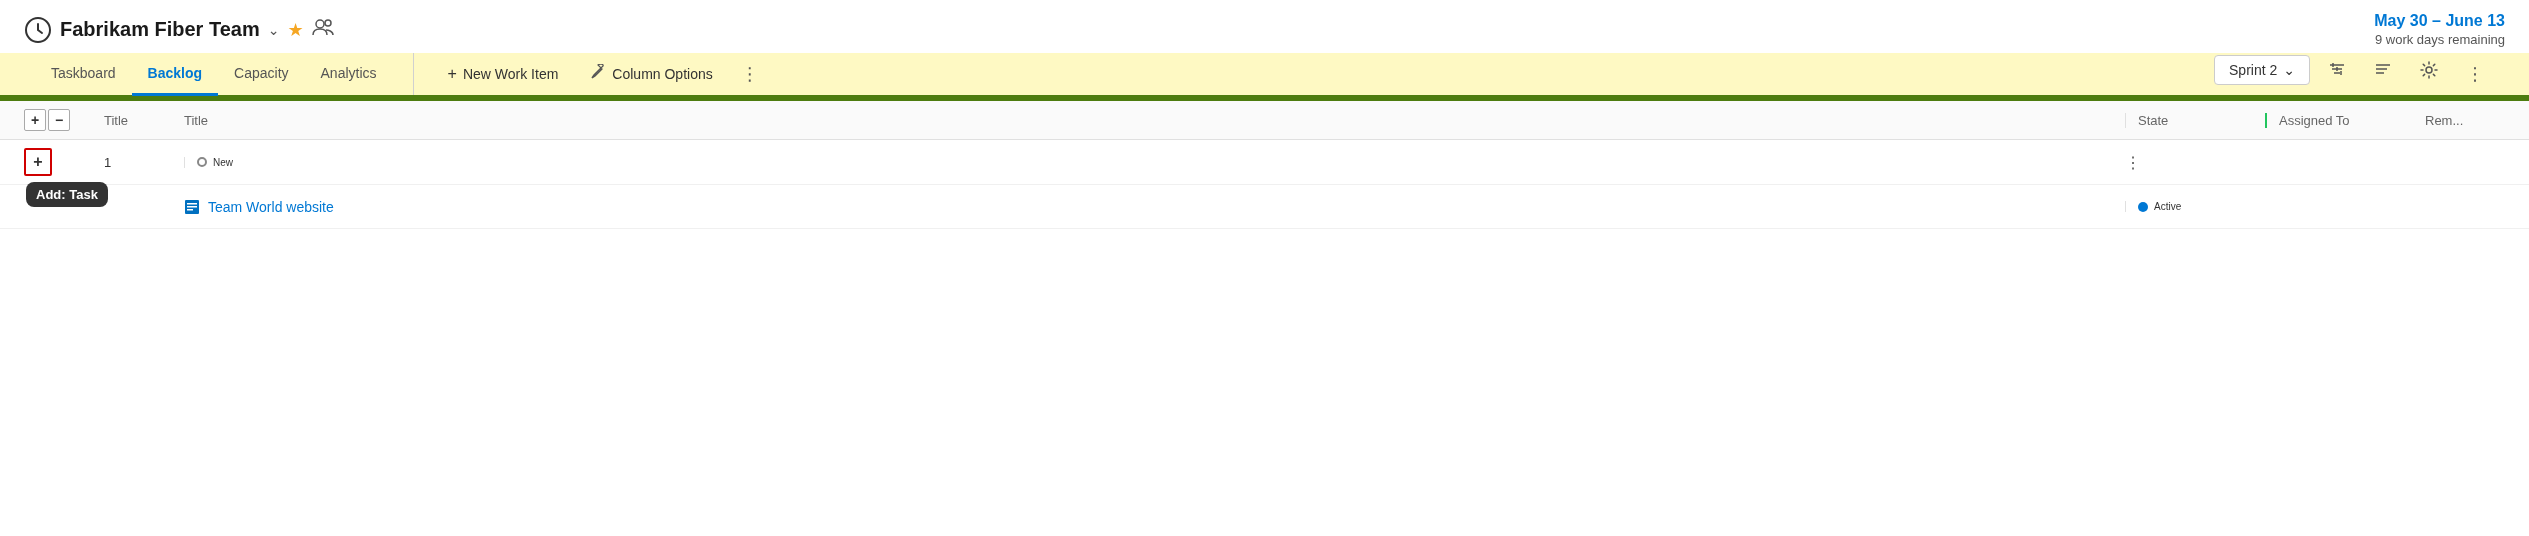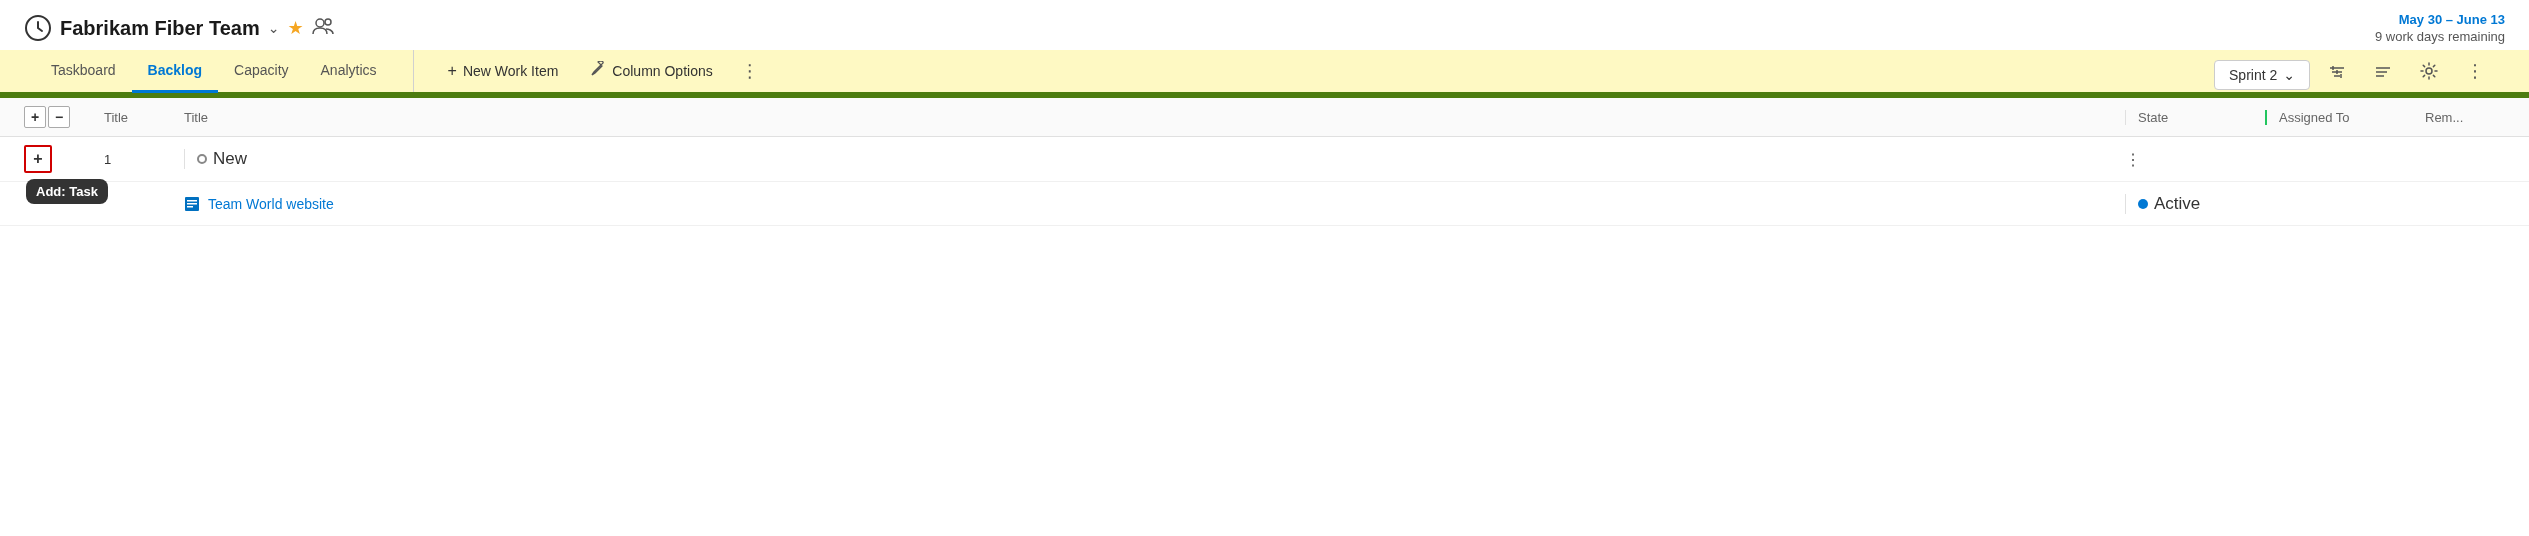--- a/index.html
+++ b/index.html
@@ -51,21 +51,21 @@
     }
     .team-members-icon {
       color: #555;
       font-size: 18px;
       cursor: pointer;
     }
     .sprint-info {
       text-align: right;
     }
     .sprint-dates {
-      font-size: 13px;
+      font-size: 16px;
       font-weight: 600;
       color: #0078d4;
     }
     .sprint-days {
       font-size: 13px;
       color: #555;
       margin-top: 2px;
     }
     
     .nav-bar {
@@ -125,21 +125,21 @@
       cursor: pointer;
       color: #555;
       font-size: 18px;
       border: none;
       background: transparent;
       border-radius: 4px;
     }
     
     .right-toolbar {
       display: flex;
-      align-items: flex-end;
+      align-items: flex-start;
       gap: 8px;
       margin-left: auto;
     }
     .sprint-selector {
       display: flex;
       align-items: center;
       gap: 6px;
       padding: 6px 14px;
       border: 1px solid #ccc;
       border-radius: 4px;
@@ -245,21 +245,21 @@
     }
     .work-item-icon {
       width: 16px;
       height: 16px;
       flex-shrink: 0;
     }
     .row-state {
       display: flex;
       align-items: center;
       gap: 6px;
-      font-size: 17px;
+      font-size: 10px;
       color: #333;
     }
     .state-dot {
       width: 10px;
       height: 10px;
       border-radius: 50%;
       flex-shrink: 0;
     }
     .state-dot.new { background: #aaa; border: 1.5px solid #aaa; background: transparent; border: 2px solid #888; }
     .state-dot.active { background: #0078d4; }

